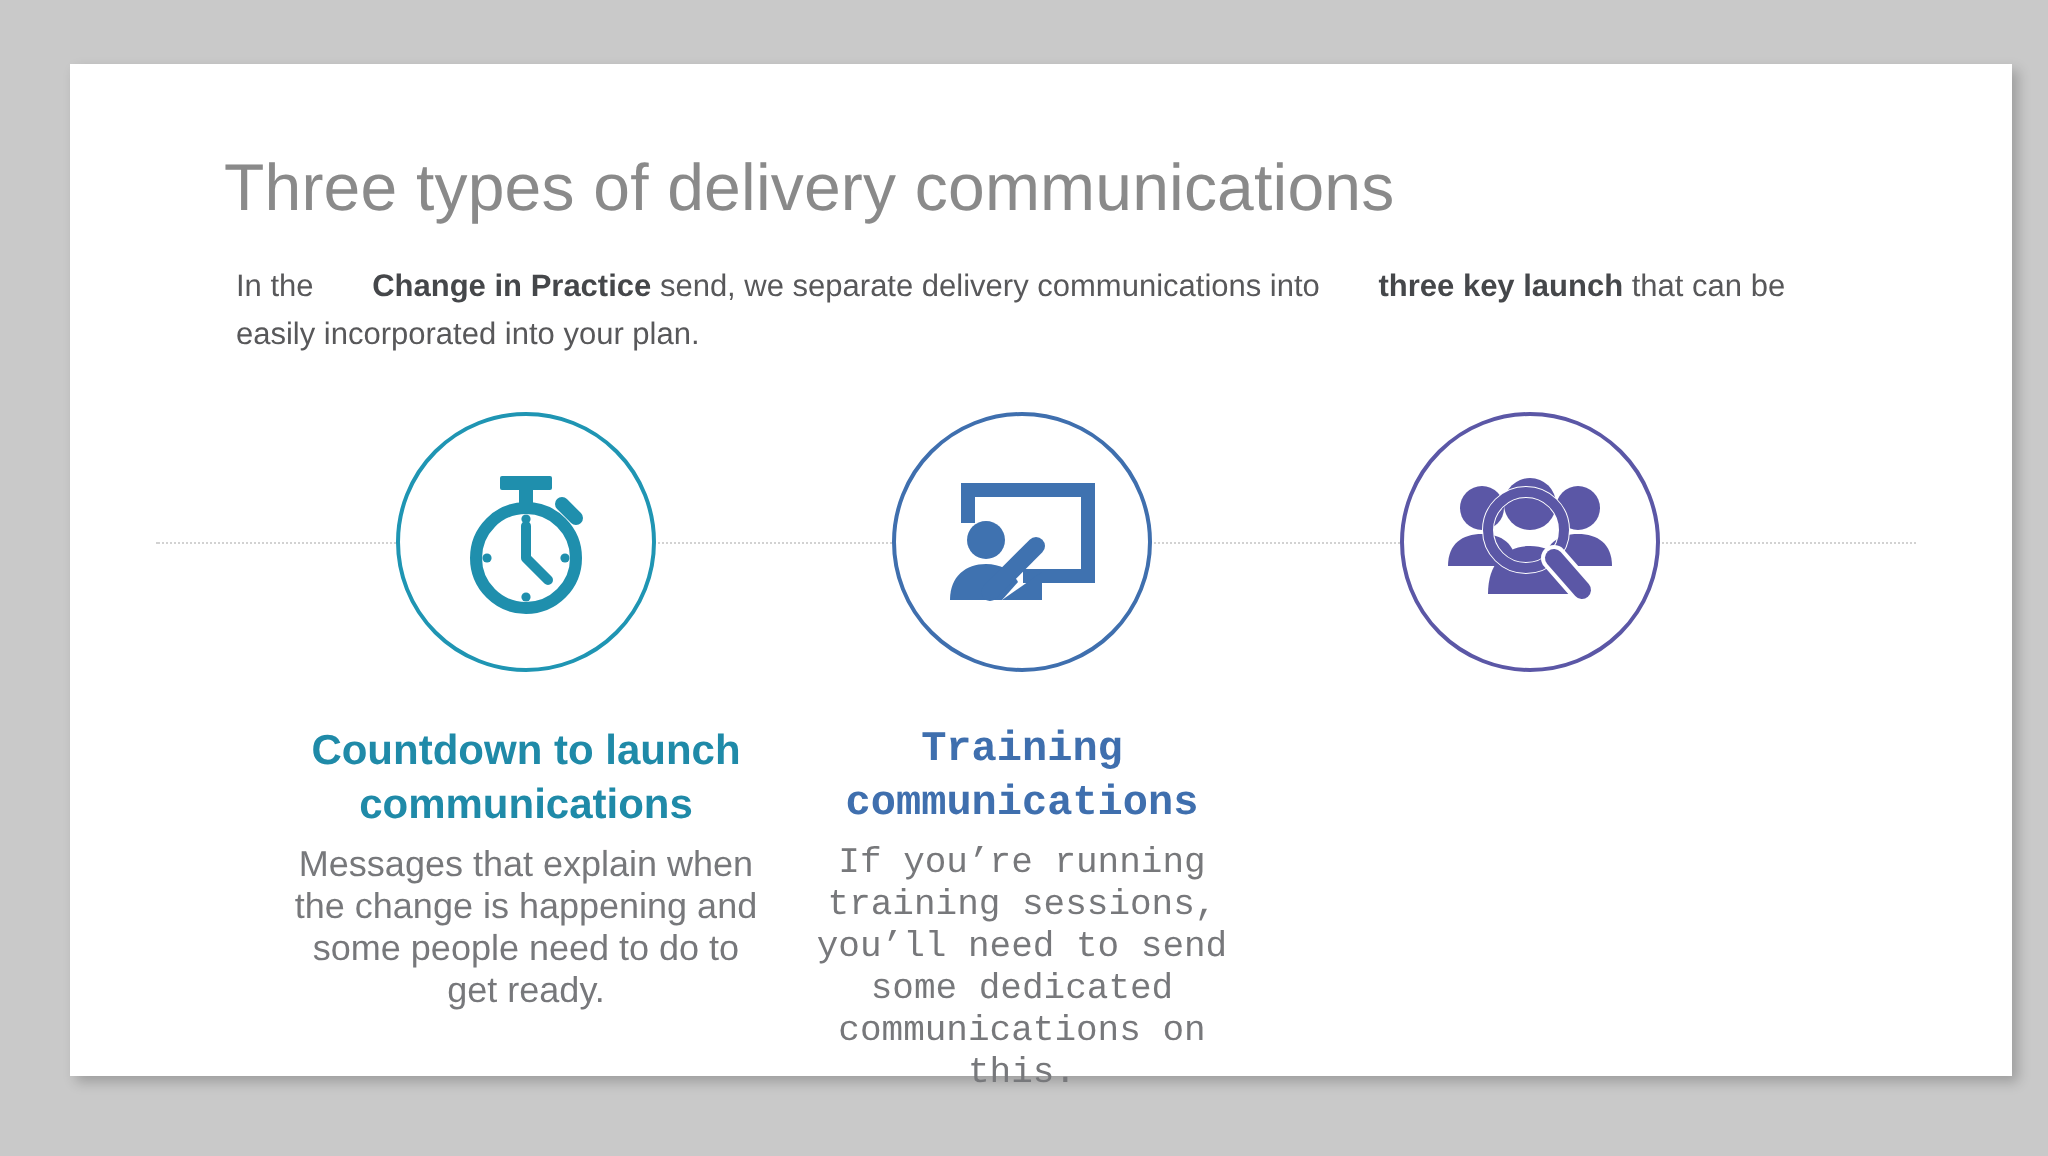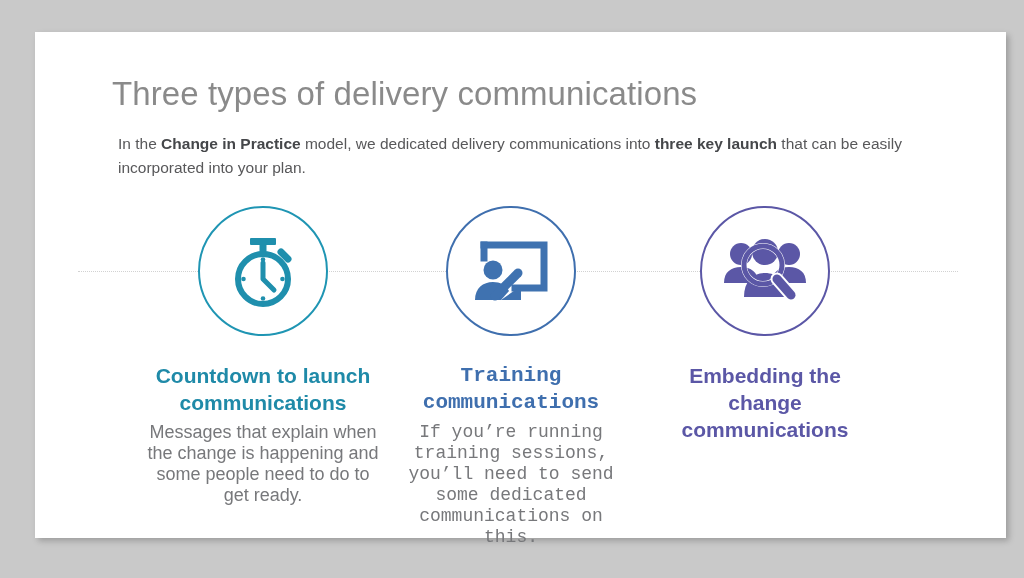--- a/index.html
+++ b/index.html
@@ -46,20 +46,21 @@
     left: 83px;
     top: 100px;
     width: 790px;
     font-size: 15.5px;
     line-height: 24px;
     color: #58585a;
   }
   #slide-intro b {
     font-weight: bold;
     color: #45474a;
+    margin-left: 25px;
   }
 
   #connector-line {
     position: absolute;
     left: 43px;
     top: 239px;
     width: 880px;
     height: 1px;
     border-top: 1px dotted #d2d2d2;
   }
@@ -113,21 +114,21 @@
 </style>
 </head>
 <body>
 
 <div id="slide-stage">
 
   <div id="slide-card">
 
     <div id="slide-title">Three types of delivery communications</div>
 
-    <div id="slide-intro"><span>In the </span><b>Change in Practice</b><span> model, we dedicated delivery communications into </span><b>three key launch</b><span> that can be easily incorporated into your plan.</span></div>
+    <div id="slide-intro"><span>In the </span><b>Change in Practice</b><span> send, we separate delivery communications into </span><b>three key launch</b><span> that can be easily incorporated into your plan.</span></div>
 
     <div id="connector-line"></div>
 
     <div class="pillar" id="pillar-countdown">
       <div class="badge-circle">
         <span>
           <svg width="74" height="78" viewBox="0 0 74 78" fill="none">
             <circle cx="37" cy="47" r="25" stroke="#1f8fad" stroke-width="6"></circle>
             <rect x="24" y="6" width="26" height="7" rx="1" fill="#1f8fad"></rect>
             <rect x="33.5" y="12" width="7" height="10" fill="#1f8fad"></rect>
@@ -171,17 +172,16 @@
             <path d="M48 48 C48 37 55 32 65 32 C75 32 82 37 82 48 Z" fill="#5b57a6"></path>
             <circle cx="41" cy="17" r="13" fill="#5b57a6"></circle>
             <path d="M20 62 C20 46 29 38 41 38 C53 38 62 46 62 62 Z" fill="#5b57a6"></path>
             <circle cx="39" cy="30" r="19" fill="none" stroke="#ffffff" stroke-width="6"></circle>
             <circle cx="39" cy="30" r="19" fill="none" stroke="#5b57a6" stroke-width="5"></circle>
             <path d="M53 44 L67 60" stroke="#ffffff" stroke-width="13" stroke-linecap="round"></path>
             <path d="M53 44 L67 60" stroke="#5b57a6" stroke-width="9" stroke-linecap="round"></path>
           </svg>
         </span>
       </div>
-      <div class="pillar-heading">Embedding the change communications</div>
     </div>
 
   </div>
 </div>
 
 </body></html>

